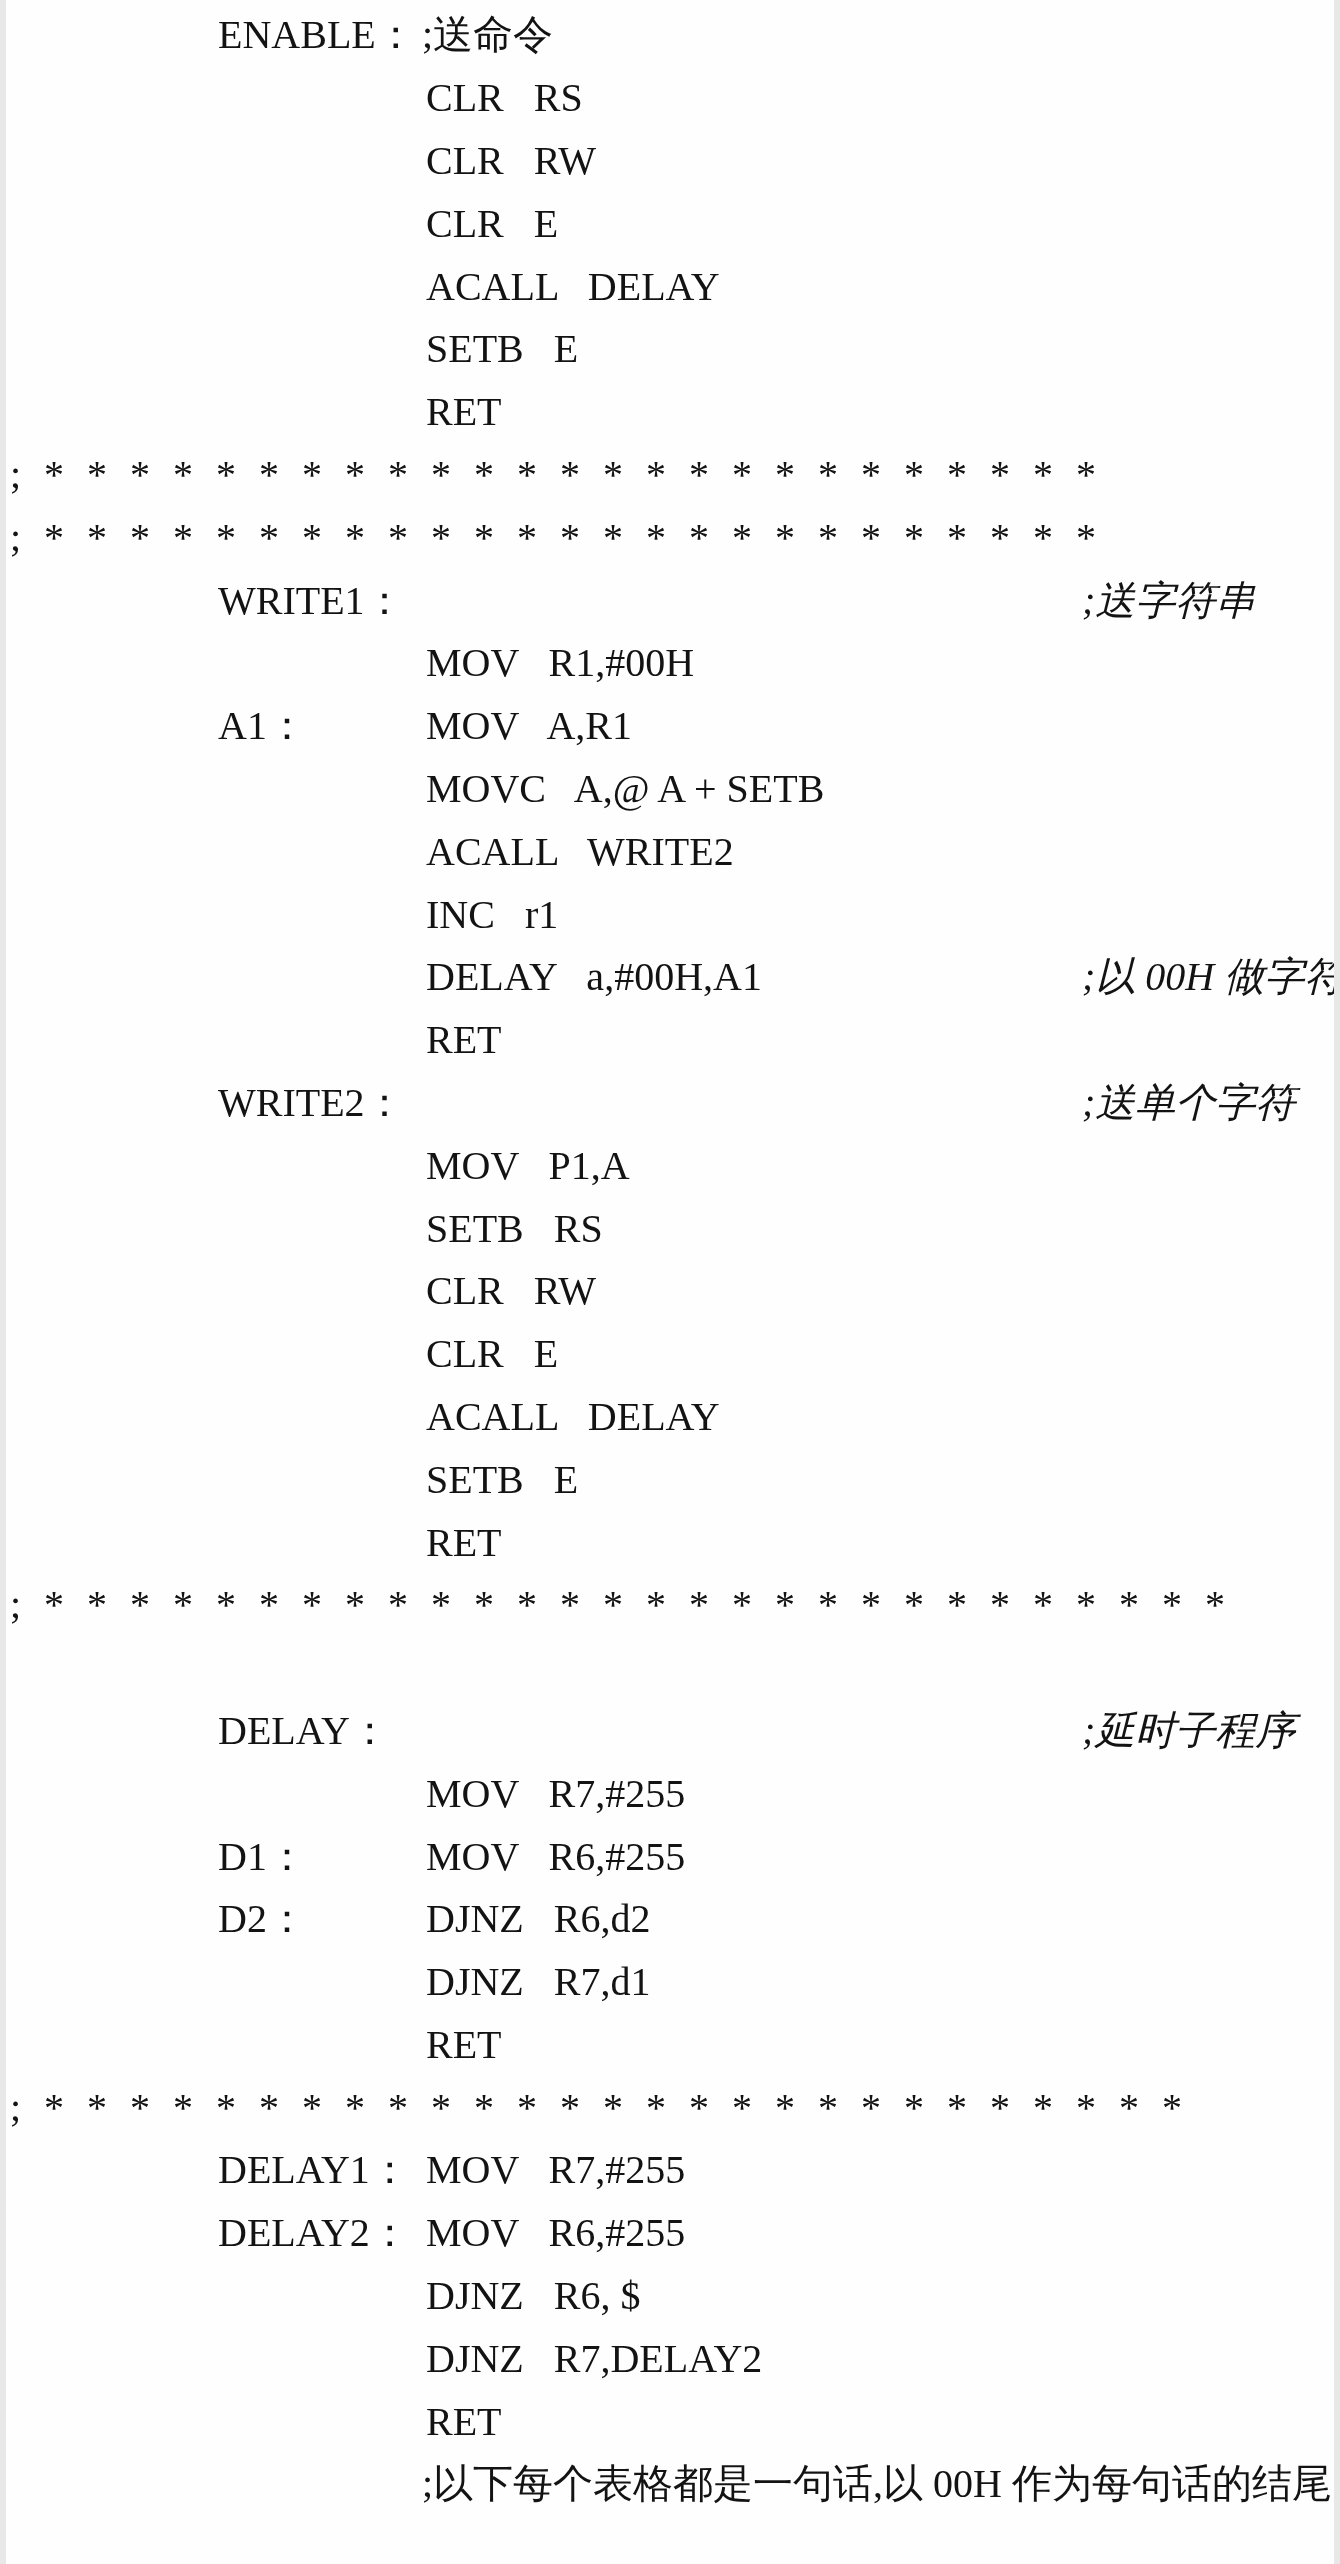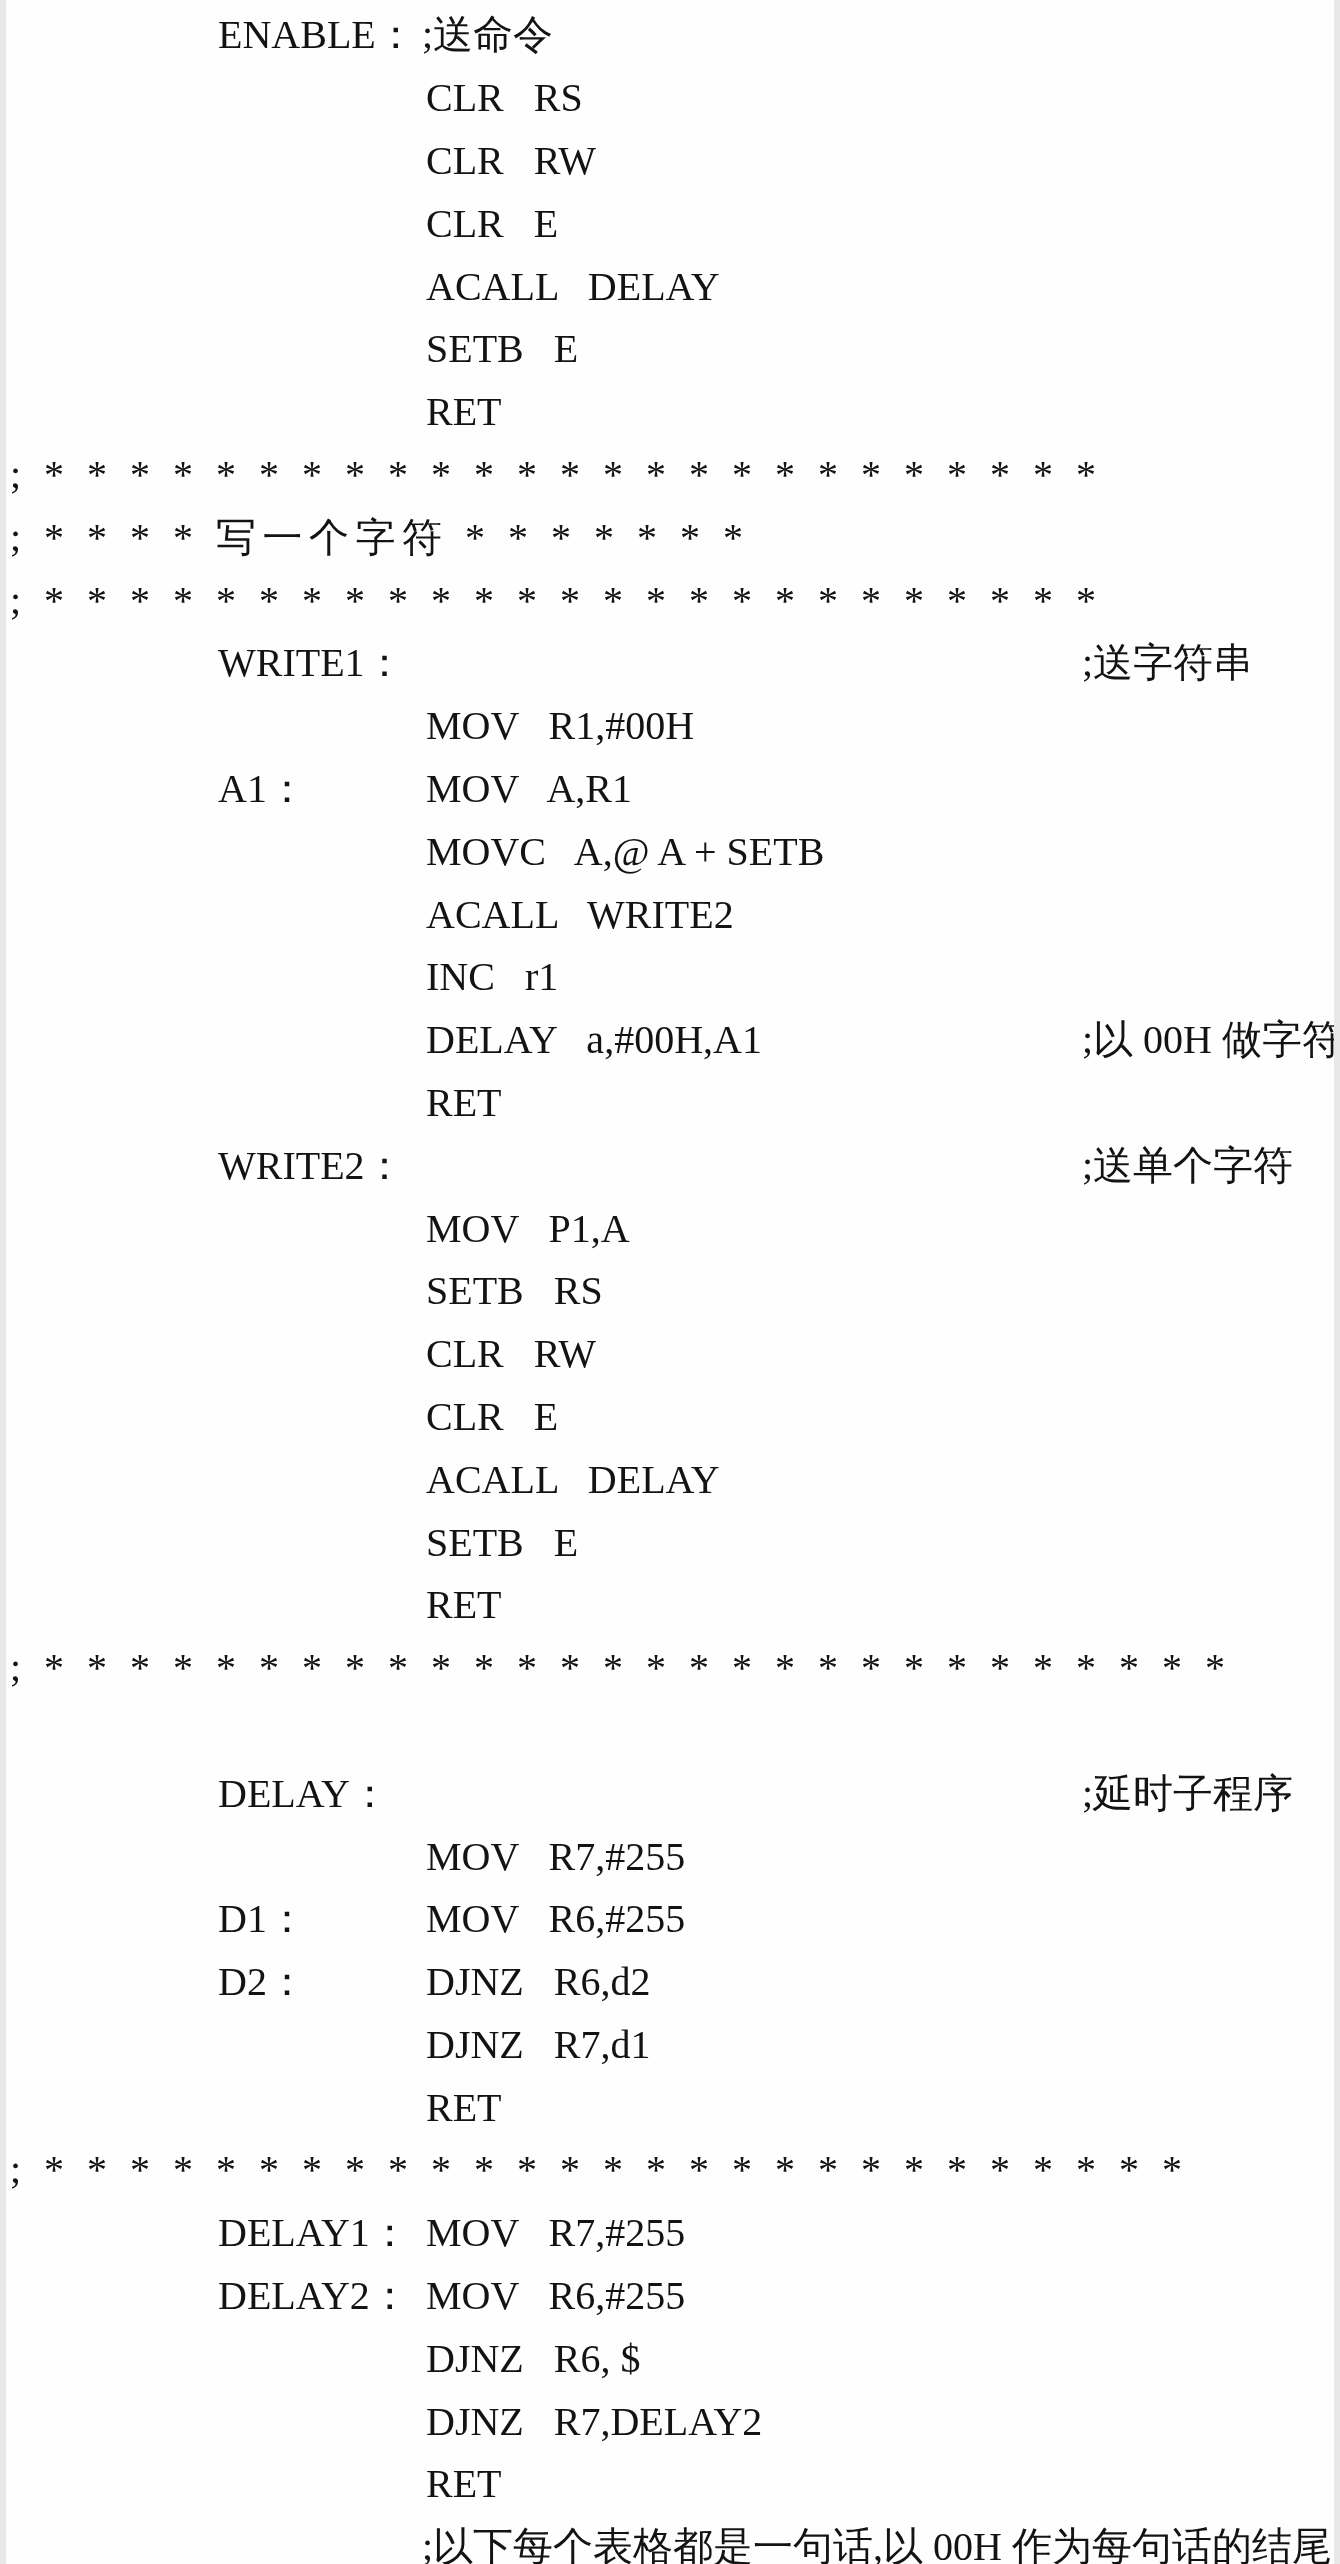--- a/index.html
+++ b/index.html
@@ -16,21 +16,21 @@
   }
   .listing{position:relative;}
   .row{position:relative;height:62.8px;}
   .row > span{
     position:absolute;top:50%;transform:translateY(-50%);
     white-space:pre;
     font-size:40px;line-height:1;
   }
   .lbl{left:2px;}
   .code{left:210px;}
-  .cmt-right{left:866px;}
+  .cmt-right{left:866px;font-style:italic;}
   .cmt-code{left:206px;}
   .sep{left:4px;letter-spacing:6.5px;}
 </style>
 </head>
 <body>
 
 <div class="page">
   <div id="listing" class="listing">
       <div class="row code">
         <span class="lbl">ENABLE：</span>
@@ -49,23 +49,20 @@
         <span class="code">ACALL   DELAY</span>
       </div>
       <div class="row code">
         <span class="code">SETB   E</span>
       </div>
       <div class="row code">
         <span class="code">RET</span>
       </div>
       <div class="row separator">
         <span class="sep">; * * * * * * * * * * * * * * * * * * * * * * * * *</span>
-      </div>
-      <div class="row banner">
-        <span class="sep">; * * * * 写一个字符 * * * * * * *</span>
       </div>
       <div class="row separator">
         <span class="sep">; * * * * * * * * * * * * * * * * * * * * * * * * *</span>
       </div>
       <div class="row code">
         <span class="lbl">WRITE1：</span>
         <span class="cmt-right">;送字符串</span>
       </div>
       <div class="row code">
         <span class="code">MOV   R1,#00H</span>

